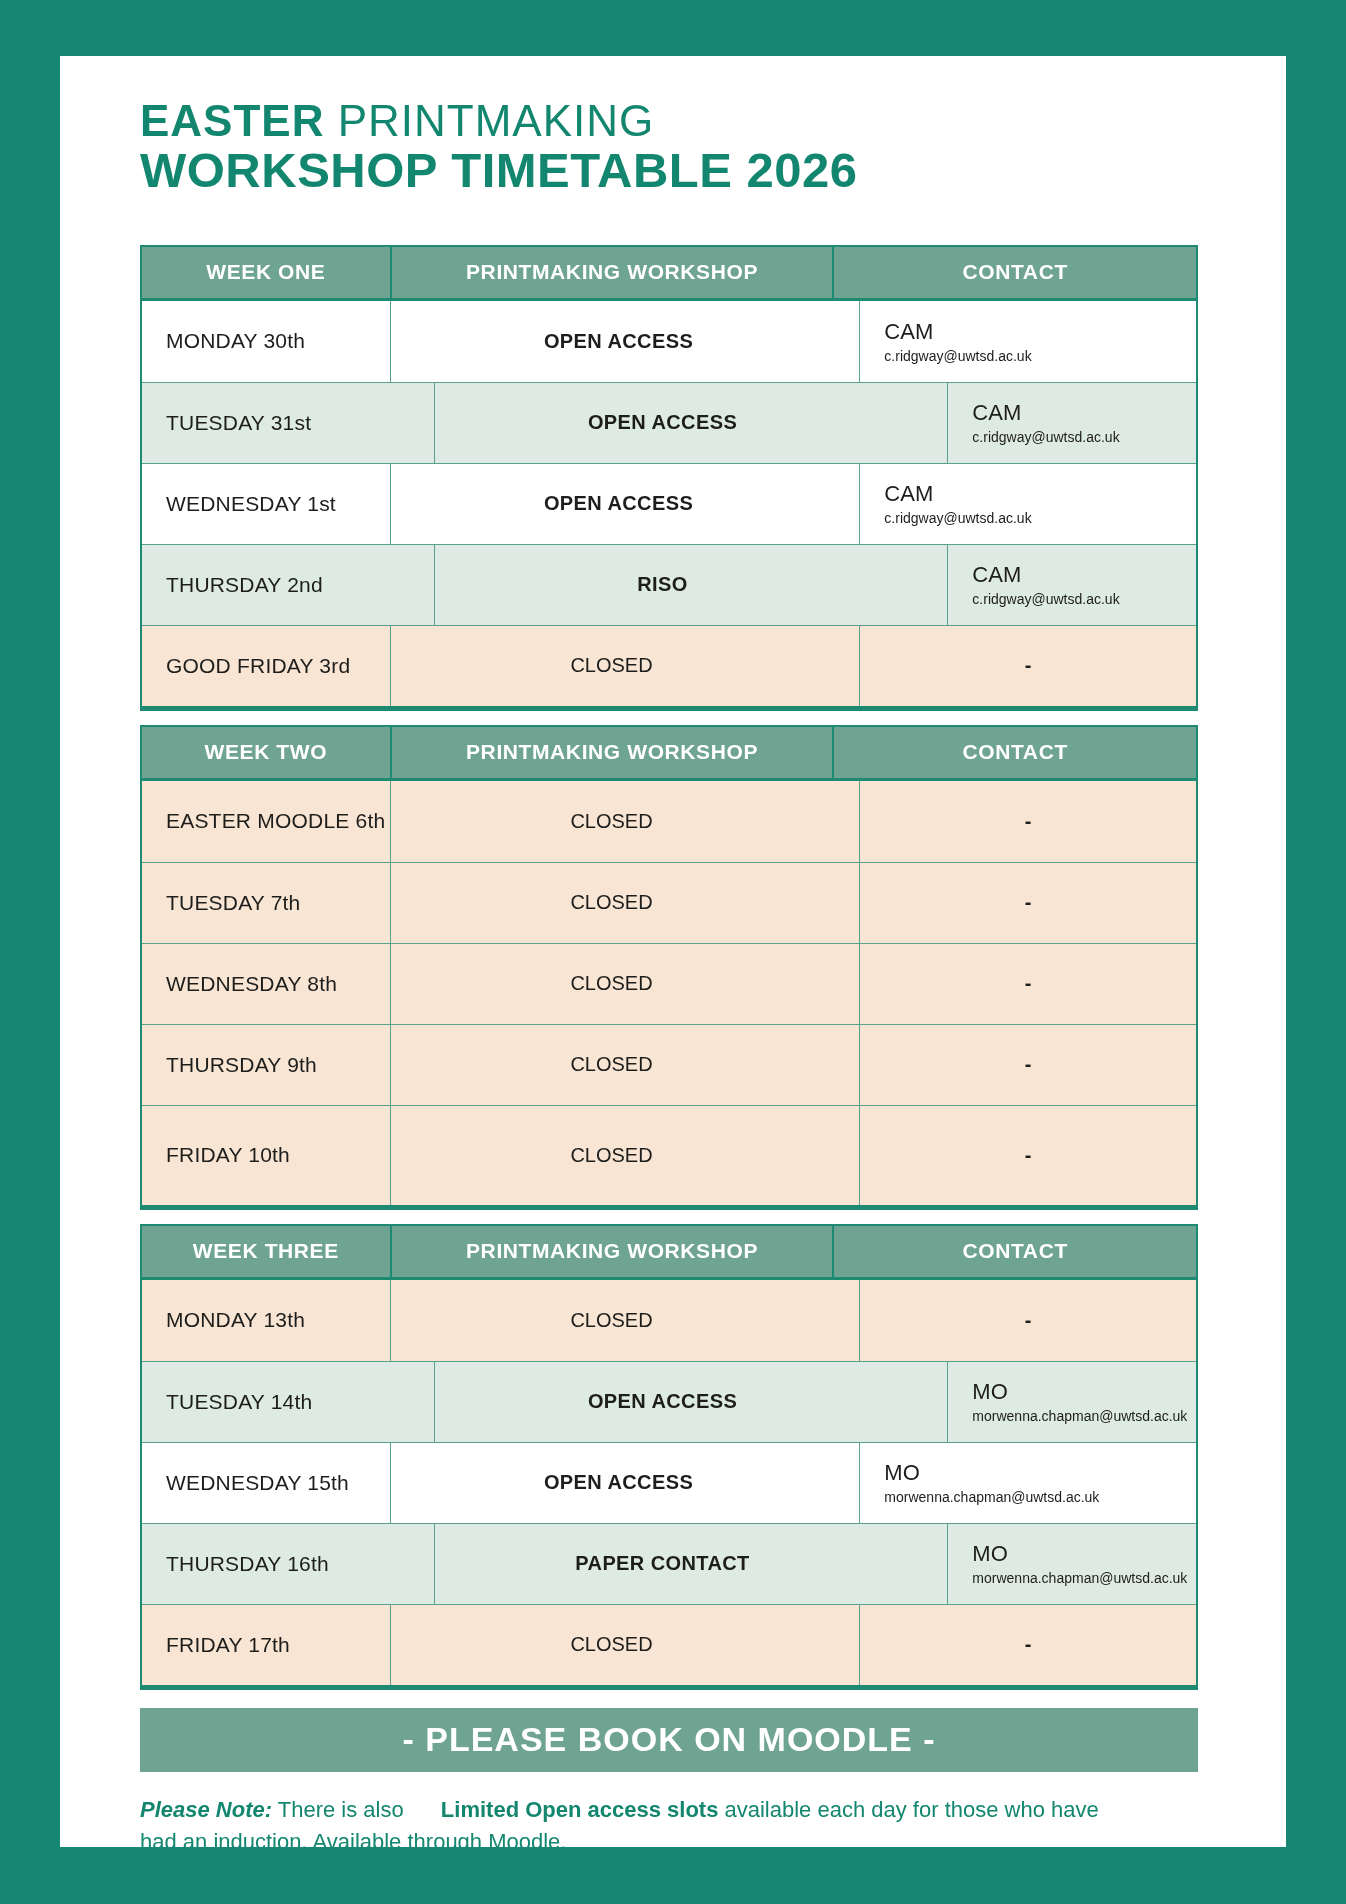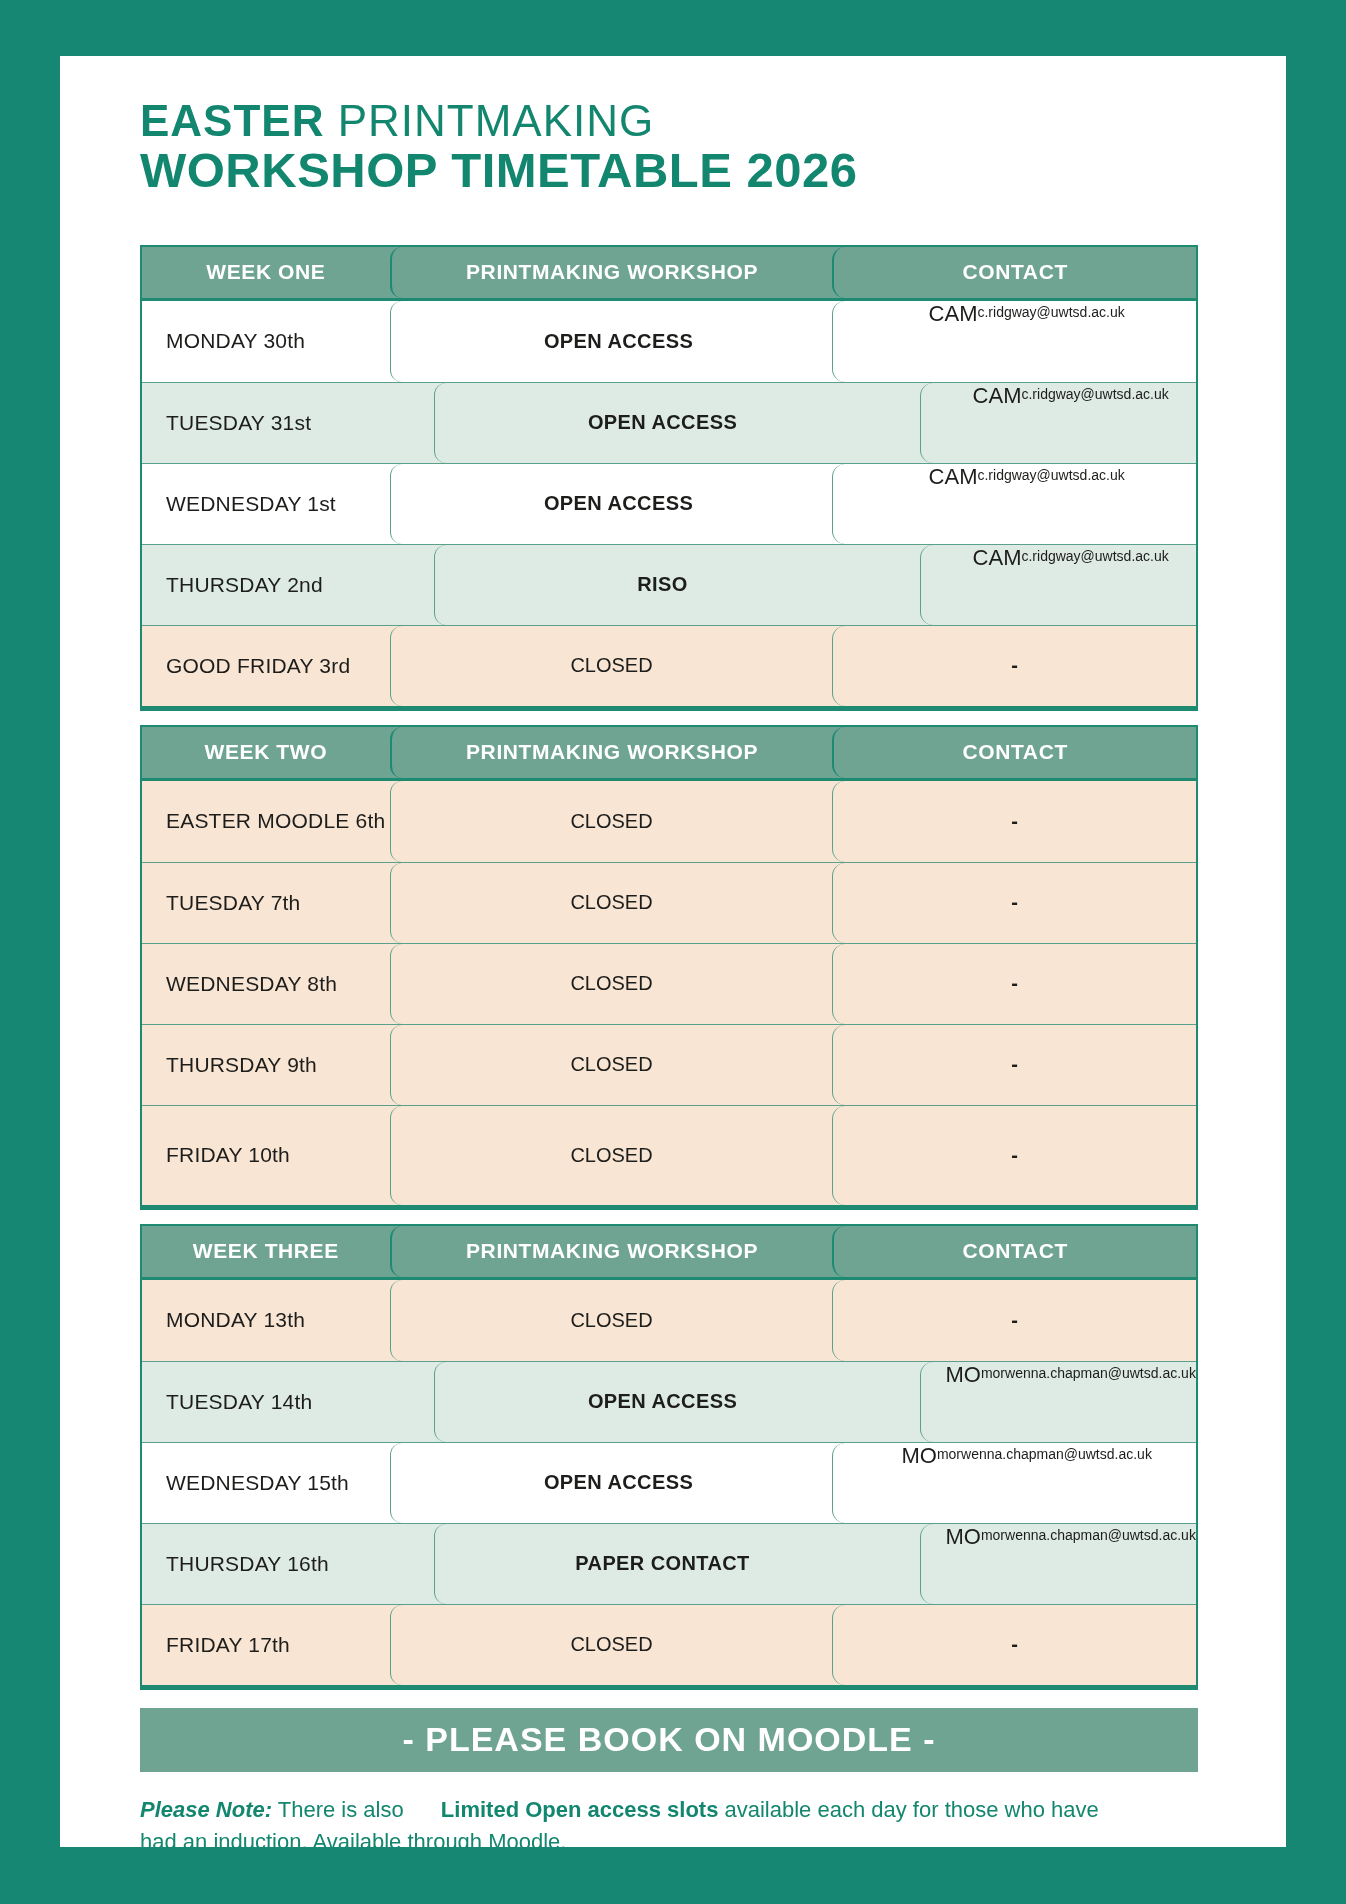--- a/index.html
+++ b/index.html
@@ -45,36 +45,36 @@
   }
   .h-cell + .h-cell{border-left:2px solid #1E8A72;}
   .t-row{
     display:flex;
     min-height:81px;
     box-sizing:border-box;
   }
   .t-row + .t-row{border-top:1px solid #5AA08C;}
   .t-row.tall{min-height:100px;}
   .col1{width:23.5%;flex:0 0 23.5%;}
-  .col2{width:42%;flex:0 0 42%;border-radius:12px;}
-  .col3{width:34.5%;flex:1 1 auto;border-radius:13px;}
+  .col2{width:42%;flex:0 0 42%;}
+  .col3{width:34.5%;flex:1 1 auto;}
   .cell{display:flex;box-sizing:border-box;}
   .cell + .cell{border-left:1px solid #5AA08C;}
   .day{
     align-items:center;padding-left:24px;
     font-size:21px;color:#1d1d1b;letter-spacing:0.2px;
   }
   .workshop{
     align-items:center;justify-content:center;
     font-size:20px;color:#1d1d1b;
   }
   .workshop.bold{font-weight:700;letter-spacing:0.4px;padding-left:14px;}
   .contact{
-    flex-direction:row;justify-content:center;
-    padding-left:24px;color:#1d1d1b;
+    flex-direction:column;justify-content:center;
+    padding-left:24px;color:#1d1d1b;margin-left:27px;
   }
   .c-name{font-size:22px;}
   .c-email{font-size:14px;margin-top:3px;}
   .contact.dash{
     align-items:center;justify-content:center;
     padding-left:0;font-size:20px;font-weight:700;
   }
   .bg-white{background:#ffffff;}
   .bg-mint{background:#DEEBE4;gap:44px;}
   .bg-peach{background:#F8E5D4;}

